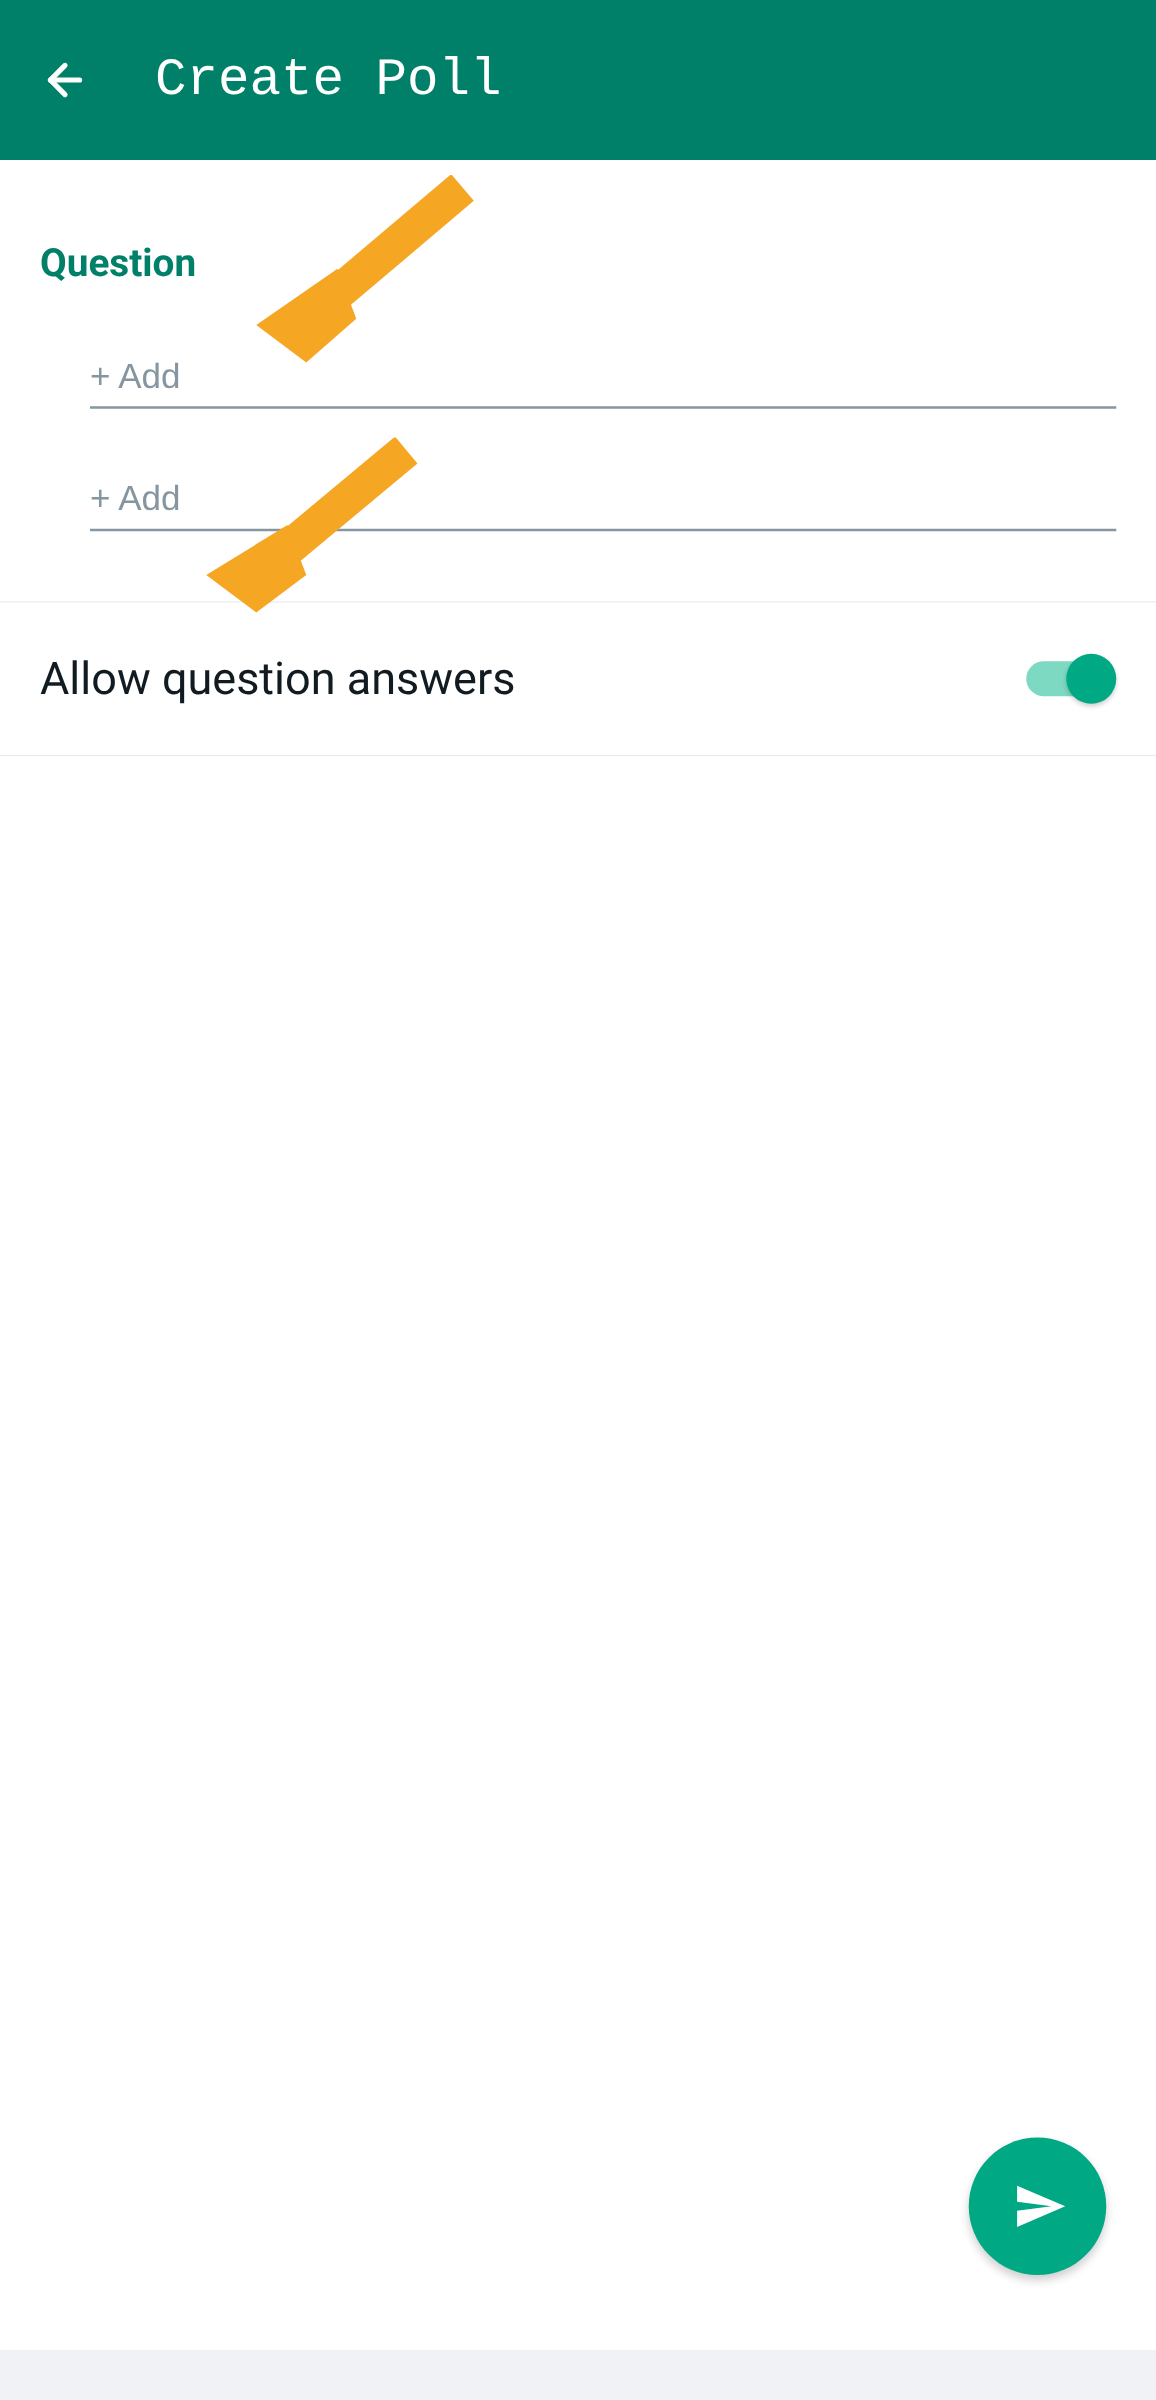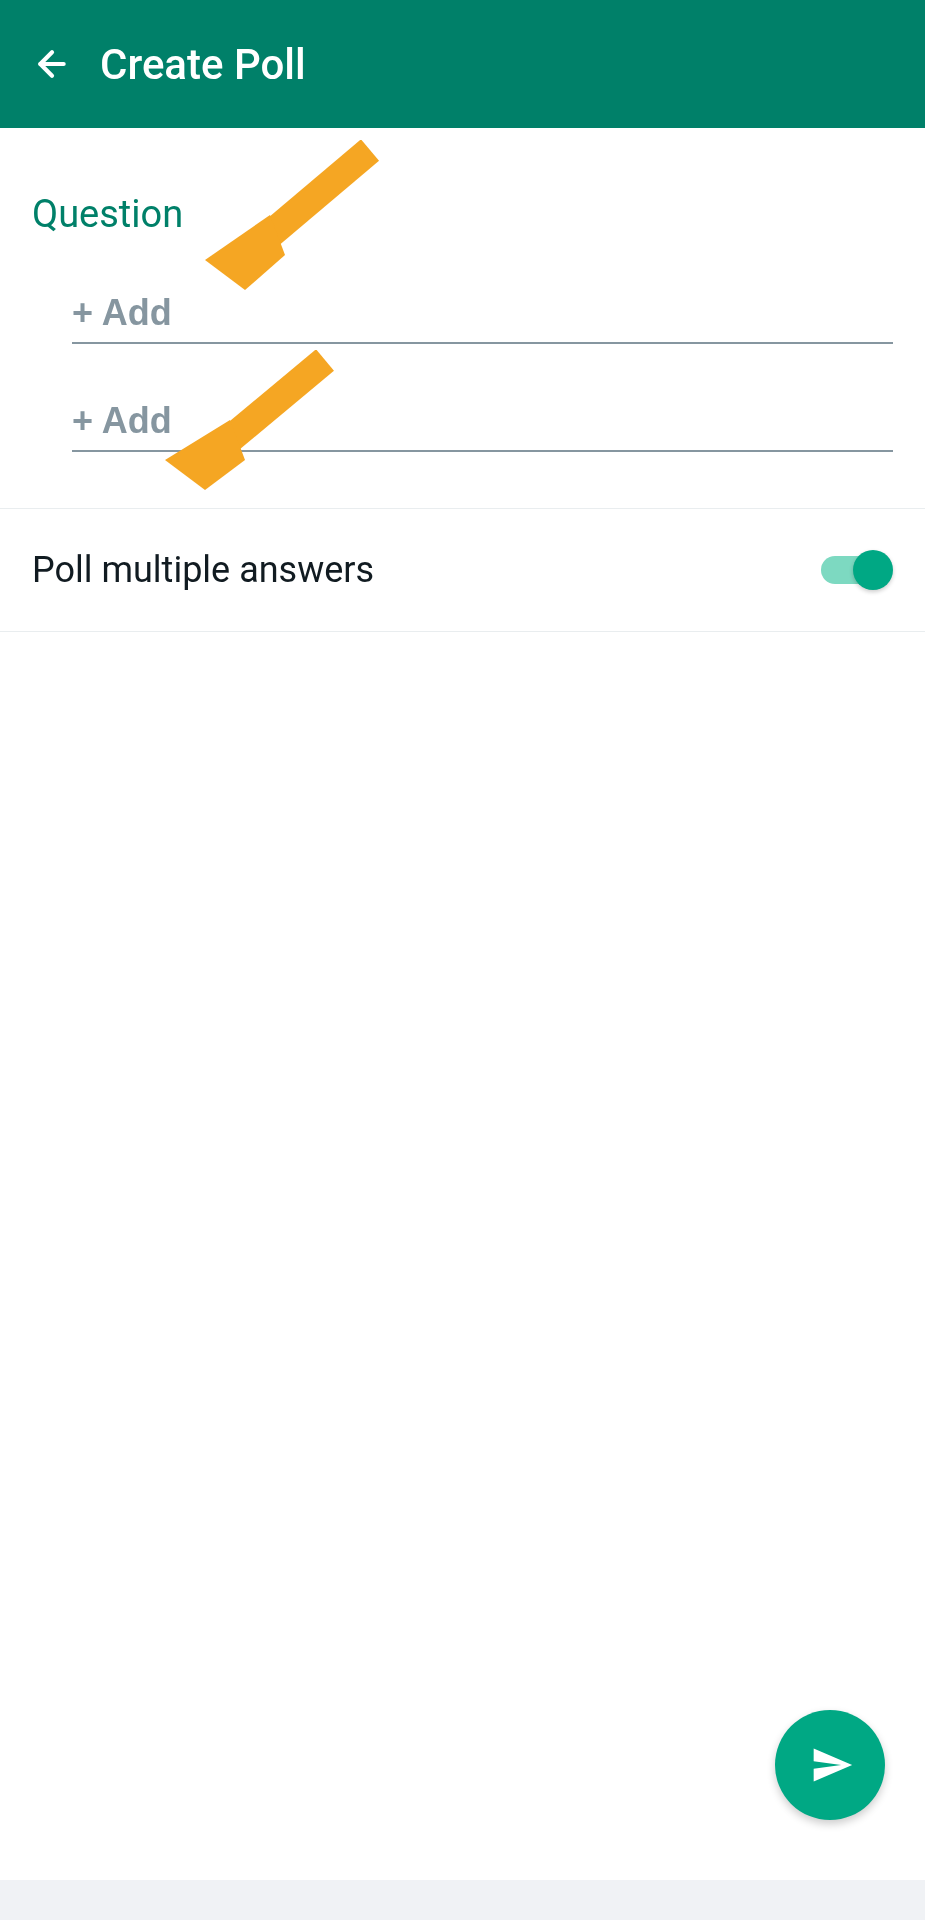--- a/index.html
+++ b/index.html
@@ -16,21 +16,22 @@
       position: relative;
       overflow: hidden;
     }
     
     .header {
       background: #008069;
       height: 128px;
       display: flex;
       align-items: center;
       padding: 0 32px;
-      gap: 28px;
+      gap: 52px;
+      font-family: Liberation Mono, monospace;
     }
     
     .back-icon {
       color: #ffffff;
       display: flex;
       align-items: center;
       justify-content: center;
       cursor: pointer;
     }
     
@@ -38,22 +39,22 @@
       color: #ffffff;
       font-size: 42px;
       font-weight: 500;
     }
     
     .content {
       padding: 32px;
     }
     
     .section-label {
-      font-size: 38px;
-      font-weight: 400;
+      font-size: 31px;
+      font-weight: 700;
       margin-bottom: 48px;
       margin-top: 32px;
     }
     
     .section-label.question {
       color: #008069;
     }
     
     .section-label.options {
       color: #667781;
@@ -73,27 +74,26 @@
     
     .question-input::placeholder {
       color: #8696a0;
     }
     
     .option-input {
       width: calc(100% - 40px);
       margin-left: 40px;
       border: none;
       border-bottom: 2px solid #8696a0;
-      font-size: 36px;
+      font-size: 28px;
       color: #3b4a54;
       padding: 8px 0;
       outline: none;
       background: transparent;
       margin-bottom: 48px;
-      font-weight: bold;
     }
     
     .option-input::placeholder {
       color: #8696a0;
     }
     
     .divider {
       height: 1px;
       background: #e9edef;
       margin: 0 -32px;
@@ -201,21 +201,21 @@
 
 <div class="content">
   <div class="section-label question">Question</div>
   
   <input type="text" class="option-input" placeholder="+ Add" style="">
   <input type="text" class="option-input" placeholder="+ Add" style="">
   
   <div class="divider"></div>
   
   <div class="toggle-row">
-    <span class="toggle-label">Poll multiple answers</span>
+    <span class="toggle-label">Allow question answers</span>
     <div class="toggle-switch">
       <div class="toggle-track"></div>
       <div class="toggle-thumb"></div>
     </div>
   </div>
 </div>
 
 <div class="arrow-annotation arrow1">
   <svg width="200" height="160" viewBox="0 0 200 160">
     <defs>

